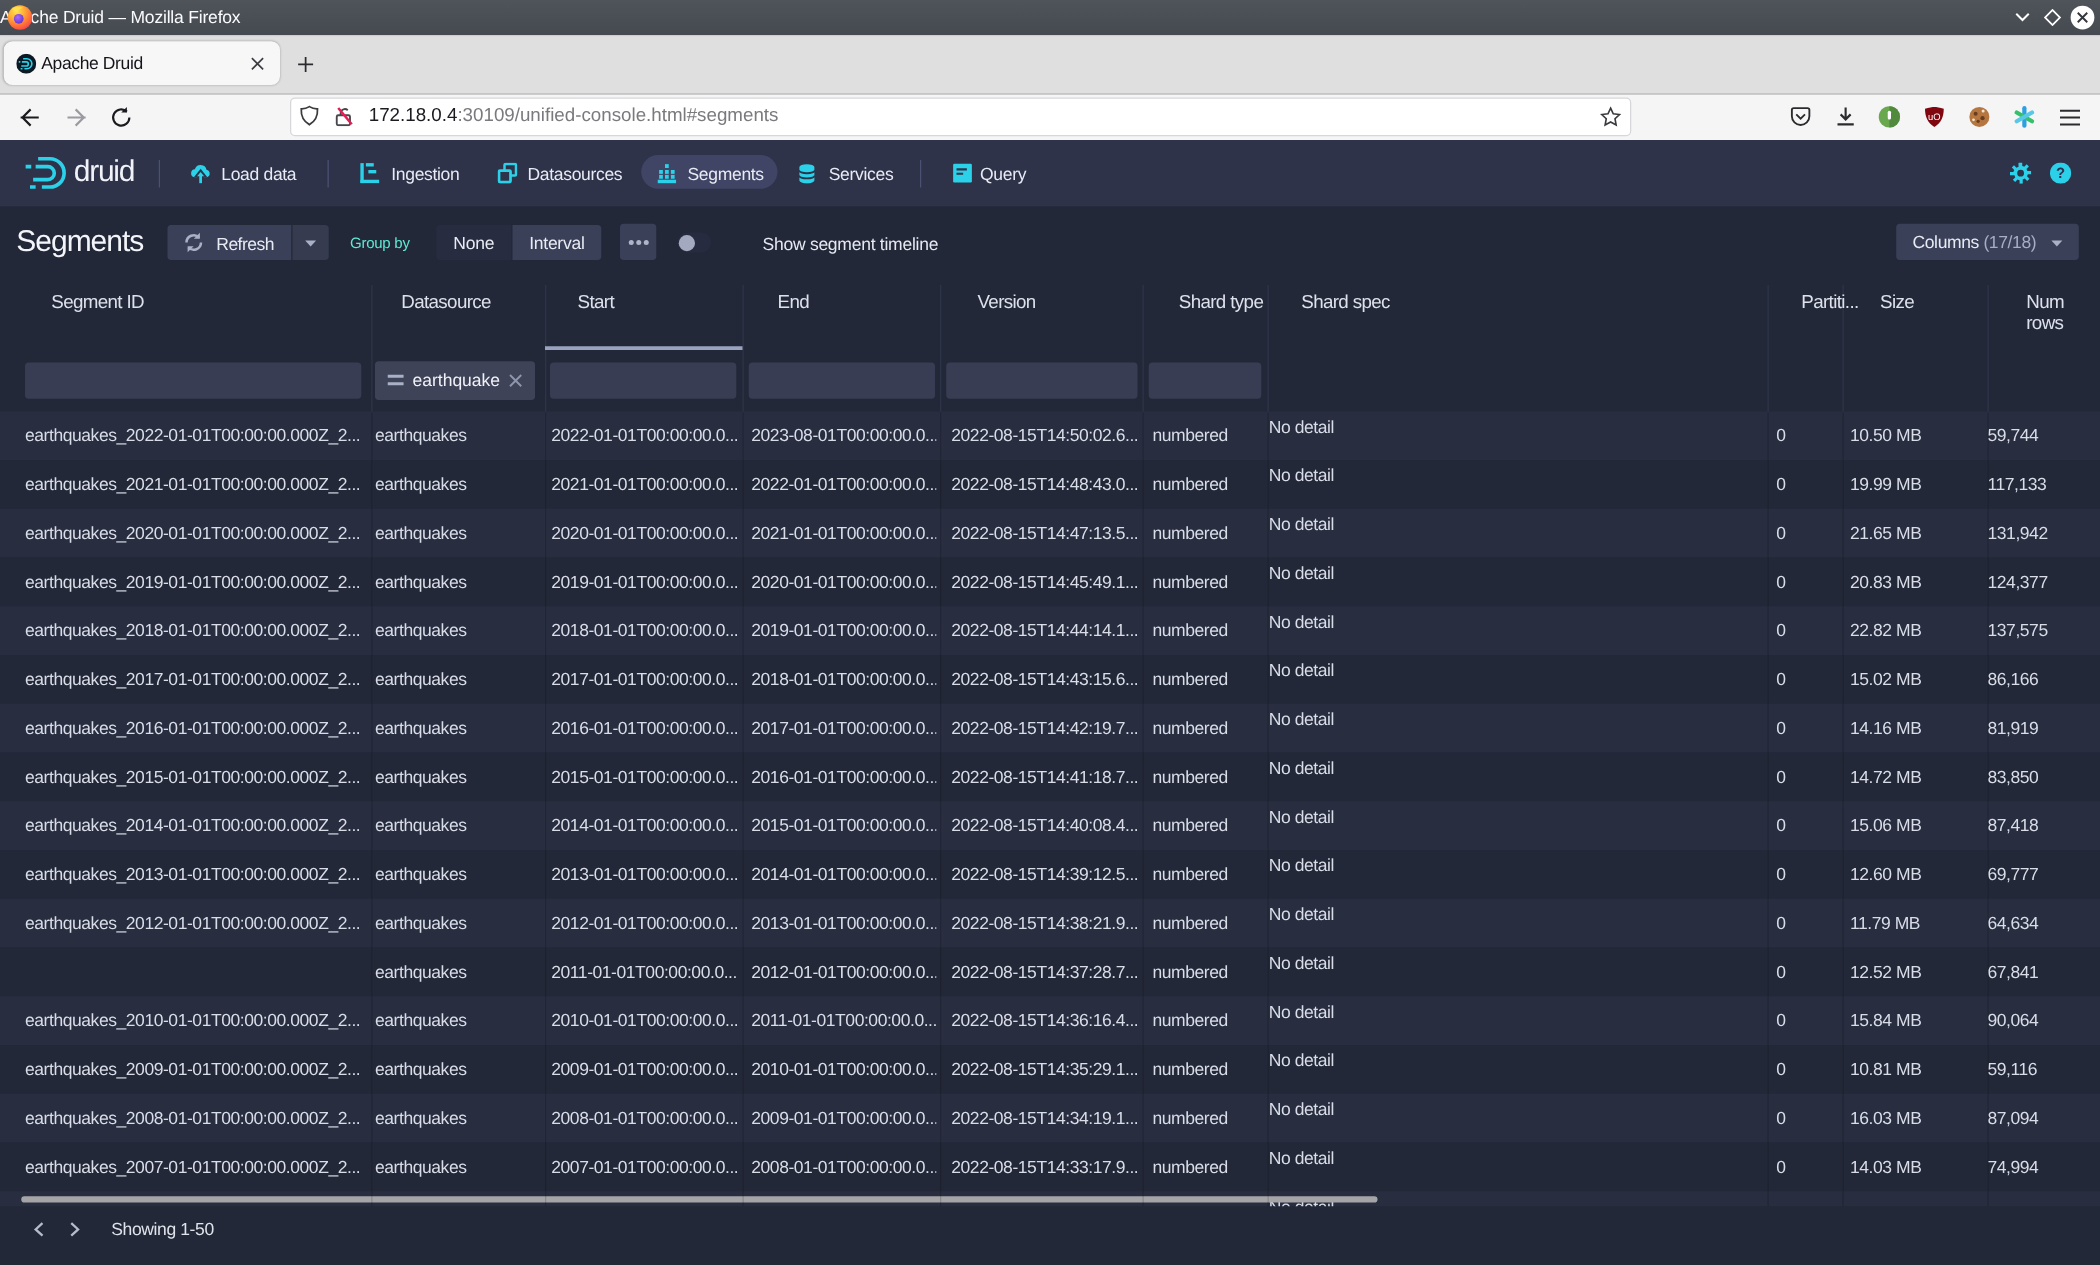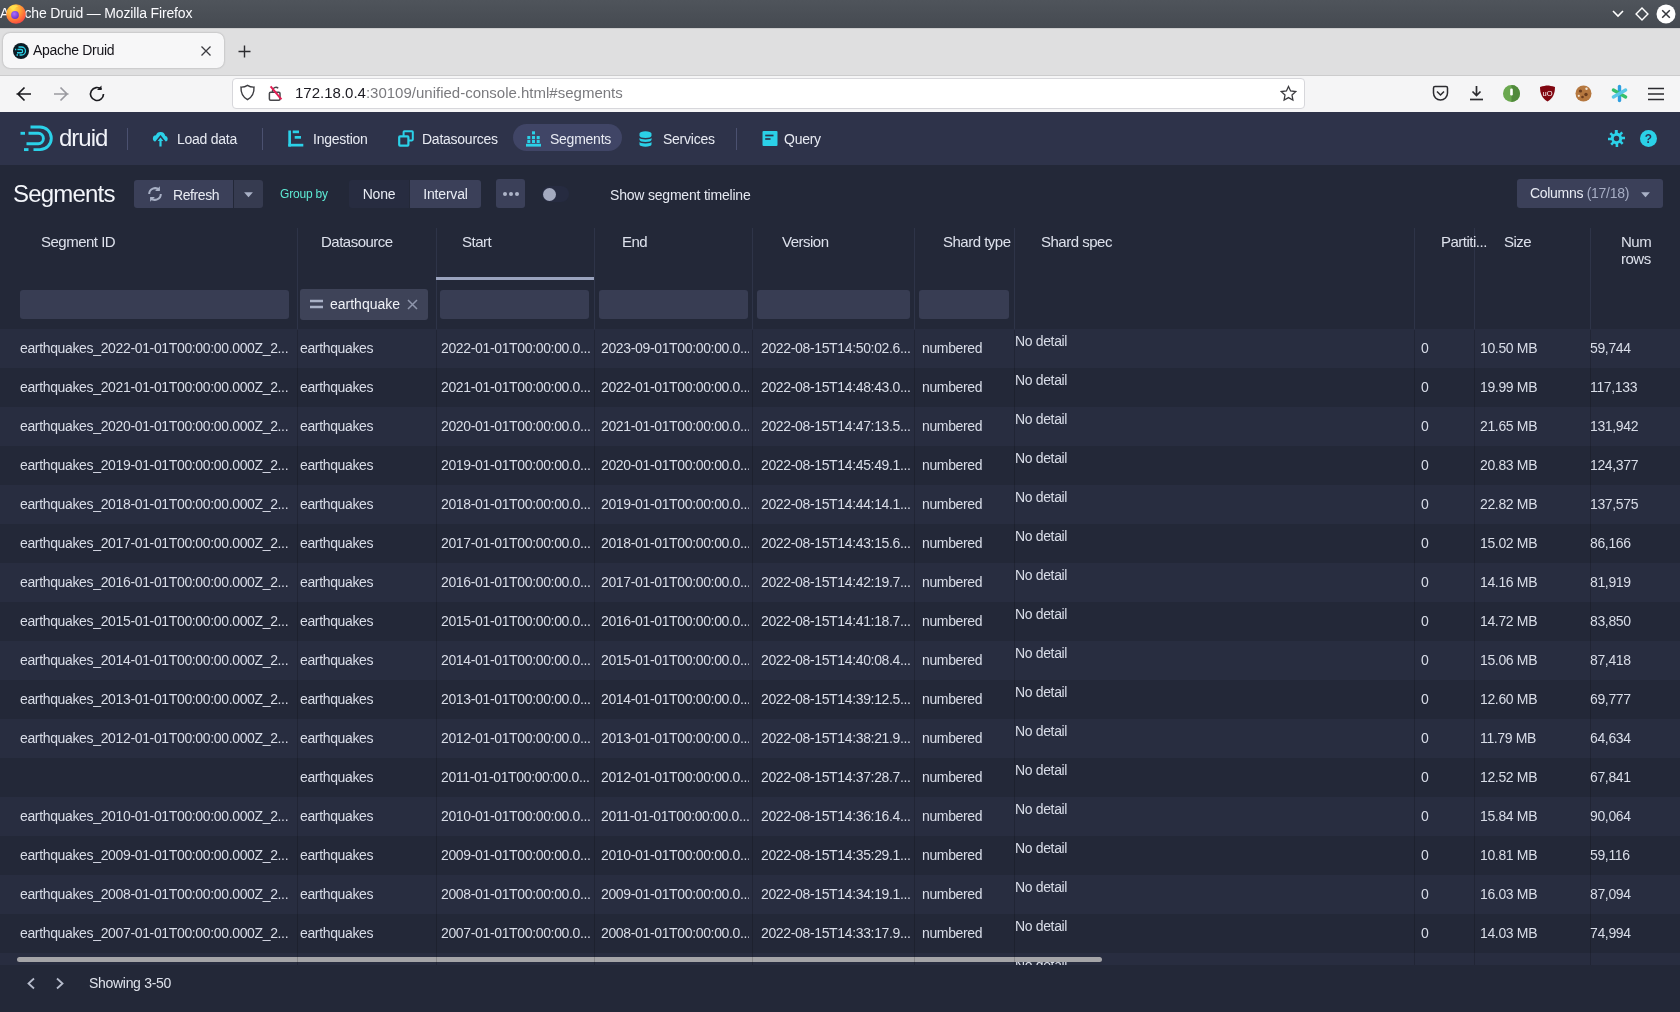--- a/index.html
+++ b/index.html
@@ -339,21 +339,21 @@
 <div class="abs finput" style="left:440px;width:149px"></div>
 <div class="abs finput" style="left:599px;width:149px"></div>
 <div class="abs finput" style="left:757px;width:153px"></div>
 <div class="abs finput" style="left:919px;width:90px"></div>
 
 <div class="abs rows" id="rows">
 <div class="row odd">
 <div class="cell c1">earthquakes_2022-01-01T00:00:00.000Z_2...</div>
 <div class="cell c2">earthquakes</div>
 <div class="cell c3">2022-01-01T00:00:00.0...</div>
-<div class="cell c4">2023-09-01T00:00:00.0...</div>
+<div class="cell c4">2023-08-01T00:00:00.0...</div>
 <div class="cell c5">2022-08-15T14:50:02.6...</div>
 <div class="cell c6">numbered</div>
 <div class="cell c7">
         <span style="position:absolute;top:-7px">No detail</span>
       </div>
 <div class="cell c8">0</div>
 <div class="cell c9">10.50 MB</div>
 <div class="cell c10">59,744</div>
 </div>
 <div class="row even">
@@ -572,13 +572,13 @@
     </div>
 </div>
 <div class="abs hscroll"></div>
 
 <svg class="abs" style="left:26px;top:977px" width="10" height="13" viewBox="0 0 10 13">
     <path d="M8 1.5 L2.5 6.5 L8 11.5" stroke="#b6bccc" stroke-width="1.8" fill="none"></path>
   </svg>
 <svg class="abs" style="left:55px;top:977px" width="10" height="13" viewBox="0 0 10 13">
     <path d="M2 1.5 L7.5 6.5 L2 11.5" stroke="#b6bccc" stroke-width="1.8" fill="none"></path>
   </svg>
-<div class="abs showing">Showing 3-50</div>
+<div class="abs showing">Showing 1-50</div>
 
 </body></html>

